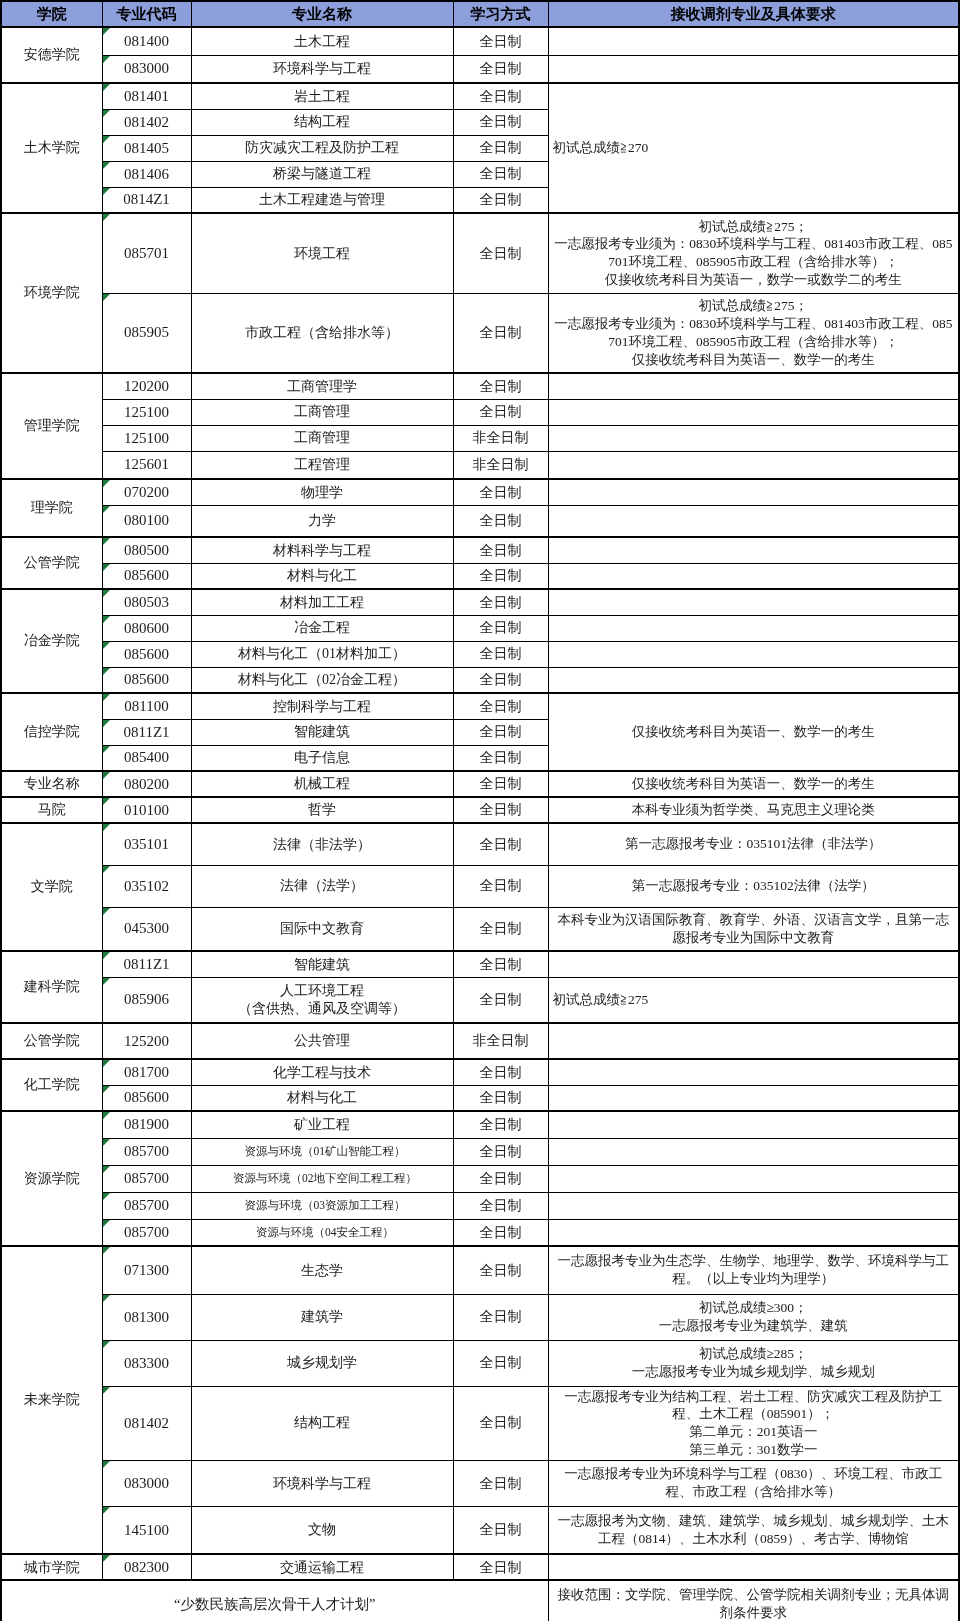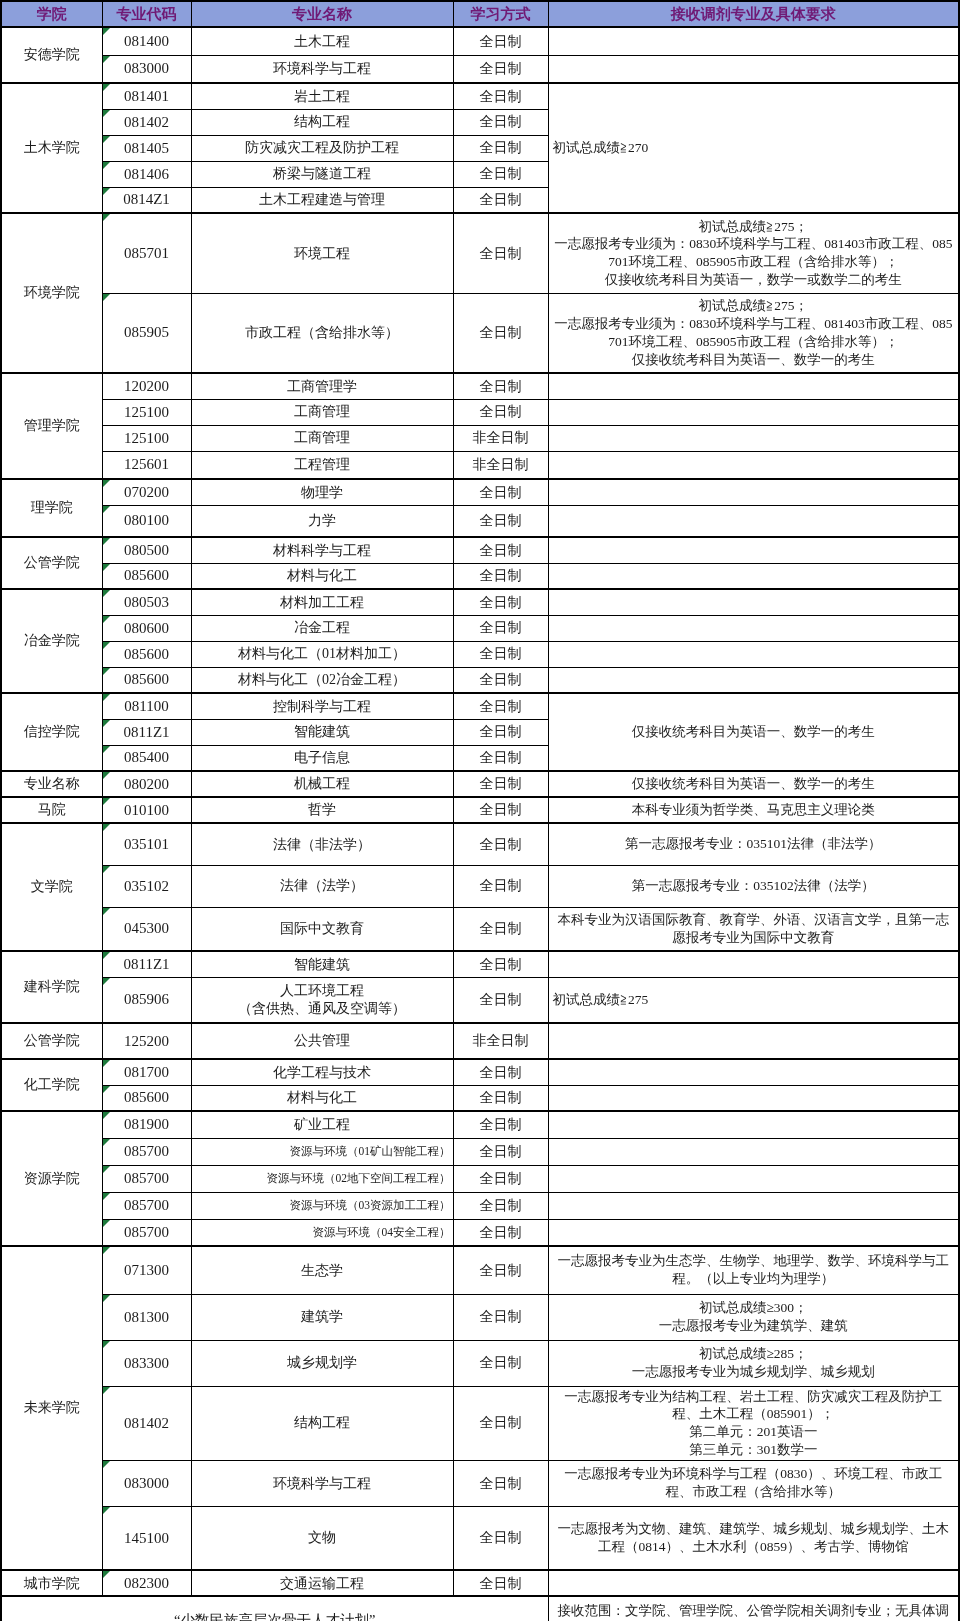--- a/index.html
+++ b/index.html
@@ -1,24 +1,24 @@
 <!DOCTYPE html>
 <html><head>
 <meta charset="utf-8">
 <style>
   html,body{margin:0;padding:0;background:#ffffff;}
   .sheet{width:960px;}
   table{border-collapse:collapse;table-layout:fixed;width:958px;border:2px solid #000;}
   th,td{border:1px solid #000;font-family:"Liberation Serif","DejaVu Serif",serif;
         color:#1c1c1c;text-align:center;vertical-align:middle;padding:1px 2px;
         font-size:14px;line-height:1.25;white-space:pre-wrap;overflow:hidden;word-break:break-all;}
-  th{background:#8c9fdb;font-weight:bold;font-size:15px;color:#701a75;}
+  th{background:#8c9fdb;font-weight:bold;font-size:15px;color:#000000;}
   tr.sec>td{border-top:2px solid #000;}
   td.code{font-size:15px;position:relative;}
-  td.major.sm{font-size:11.5px;text-align:right;padding-left:8px;}
+  td.major.sm{font-size:11.5px;text-align:center;padding-left:8px;}
   td.req{font-size:13.5px;text-align:center;padding:1px 4px;line-height:1.32;}
   td.req.c{text-align:left;}
   td.flabel{font-size:14.5px;}
   .flag{position:absolute;top:0;left:0;width:0;height:0;
         border-top:7px solid #1e7a3c;border-right:7px solid transparent;display:block;}
 </style>
 </head>
 <body>
 
 <div class="sheet">
@@ -331,21 +331,21 @@
 <td class="req">一志愿报考专业为结构工程、岩土工程、防灾减灾工程及防护工程、土木工程（085901）；
 第二单元：201英语一
 第三单元：301数学一</td>
 </tr>
 <tr style="height:46px">
 <td class="code"><i class="flag"></i><span>083000</span></td>
 <td class="major">环境科学与工程</td>
 <td class="mode">全日制</td>
 <td class="req">一志愿报考专业为环境科学与工程（0830）、环境工程、市政工程、市政工程（含给排水等）</td>
 </tr>
-<tr style="height:64px">
+<tr style="height:48px">
 <td class="code"><i class="flag"></i><span>145100</span></td>
 <td class="major">文物</td>
 <td class="mode">全日制</td>
 <td class="req">一志愿报考为文物、建筑、建筑学、城乡规划、城乡规划学、土木工程（0814）、土木水利（0859）、考古学、博物馆</td>
 </tr>
 
 <tr class="sec" style="height:26px">
 <td class="college">城市学院</td>
 <td class="code"><i class="flag"></i><span>082300</span></td>
 <td class="major">交通运输工程</td>

